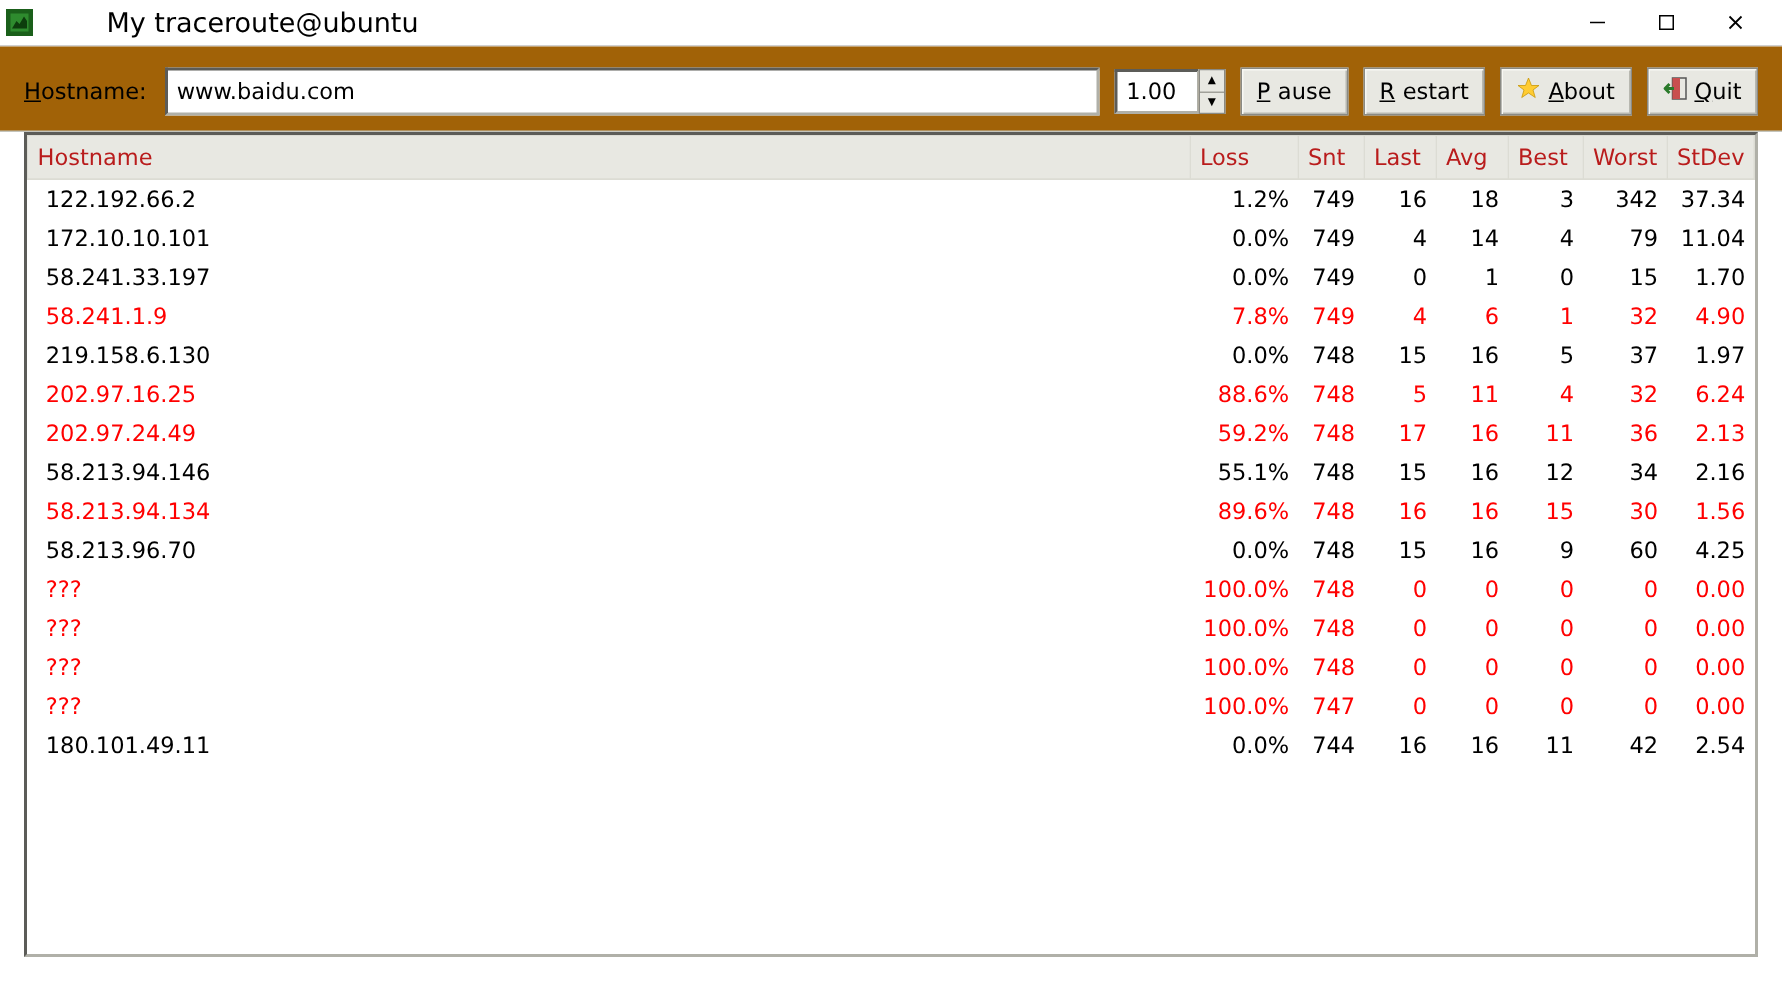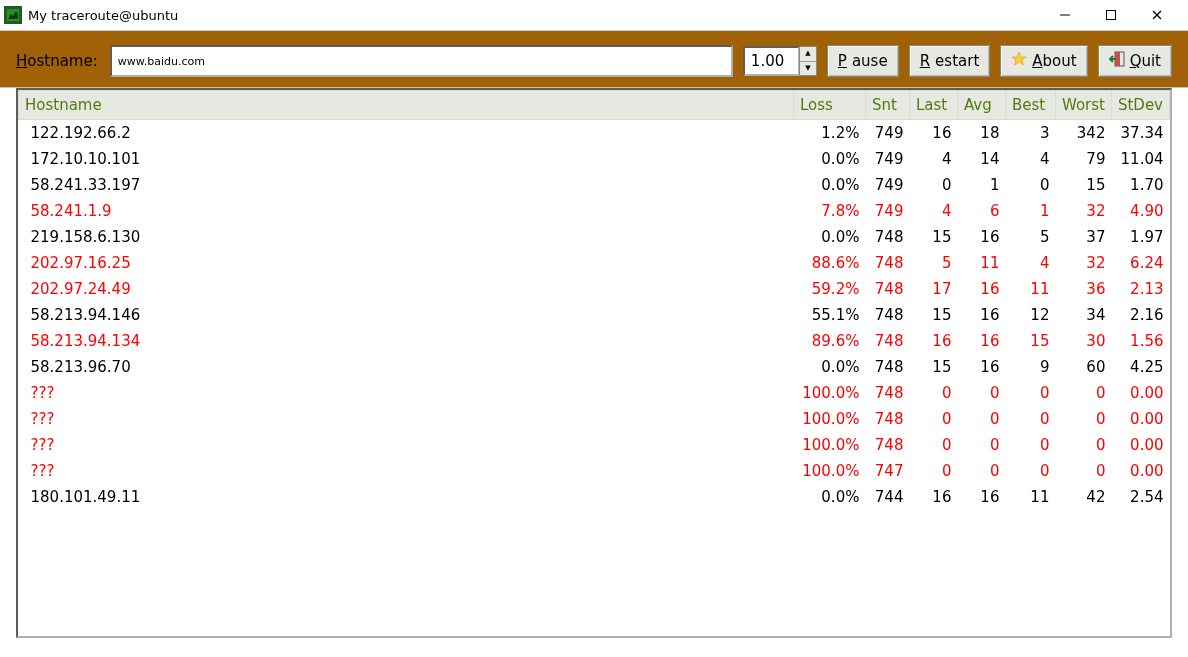--- a/index.html
+++ b/index.html
@@ -25,22 +25,23 @@
   }
   .titlebar .app-icon {
     width: 18px;
     height: 18px;
     margin-right: 6px;
     display: flex;
     align-items: center;
     justify-content: center;
   }
   .titlebar .title-text {
-    font-size: 13px;
+    font-size: 18px;
     color: #000;
+    margin-left: 43px;
   }
   .titlebar .win-controls {
     margin-left: auto;
     display: flex;
     gap: 0;
   }
   .titlebar .win-btn {
     width: 46px;
     height: 30px;
     display: flex;
@@ -66,21 +67,21 @@
     margin-right: 2px;
   }
   .toolbar-label .ul { text-decoration: underline; }
   .hostname-input {
     flex: 1;
     height: 28px;
     border: 2px inset #b0b0a8;
     background: #ffffff;
     padding: 0 6px;
     font-family: inherit;
-    font-size: 11px;
+    font-size: 15px;
     color: #000;
     outline: none;
   }
   .spin-wrap {
     display: flex;
     align-items: stretch;
     height: 30px;
   }
   .spin-input {
     width: 56px;
@@ -146,21 +147,21 @@
     border-collapse: collapse;
     font-size: 15px;
   }
   thead th {
     text-align: left;
     font-weight: normal;
     background: #e8e8e2;
     border: 1px outset #dcdcd4;
     padding: 3px 6px;
     height: 22px;
-    color: #4d7c0f;
+    color: #b91c1c;
   }
   thead th.num { text-align: left; }
   tbody td {
     padding: 4px 6px;
     white-space: nowrap;
   }
   tbody td.host { 
     text-align: left; 
     padding-left: 12px;
   }

